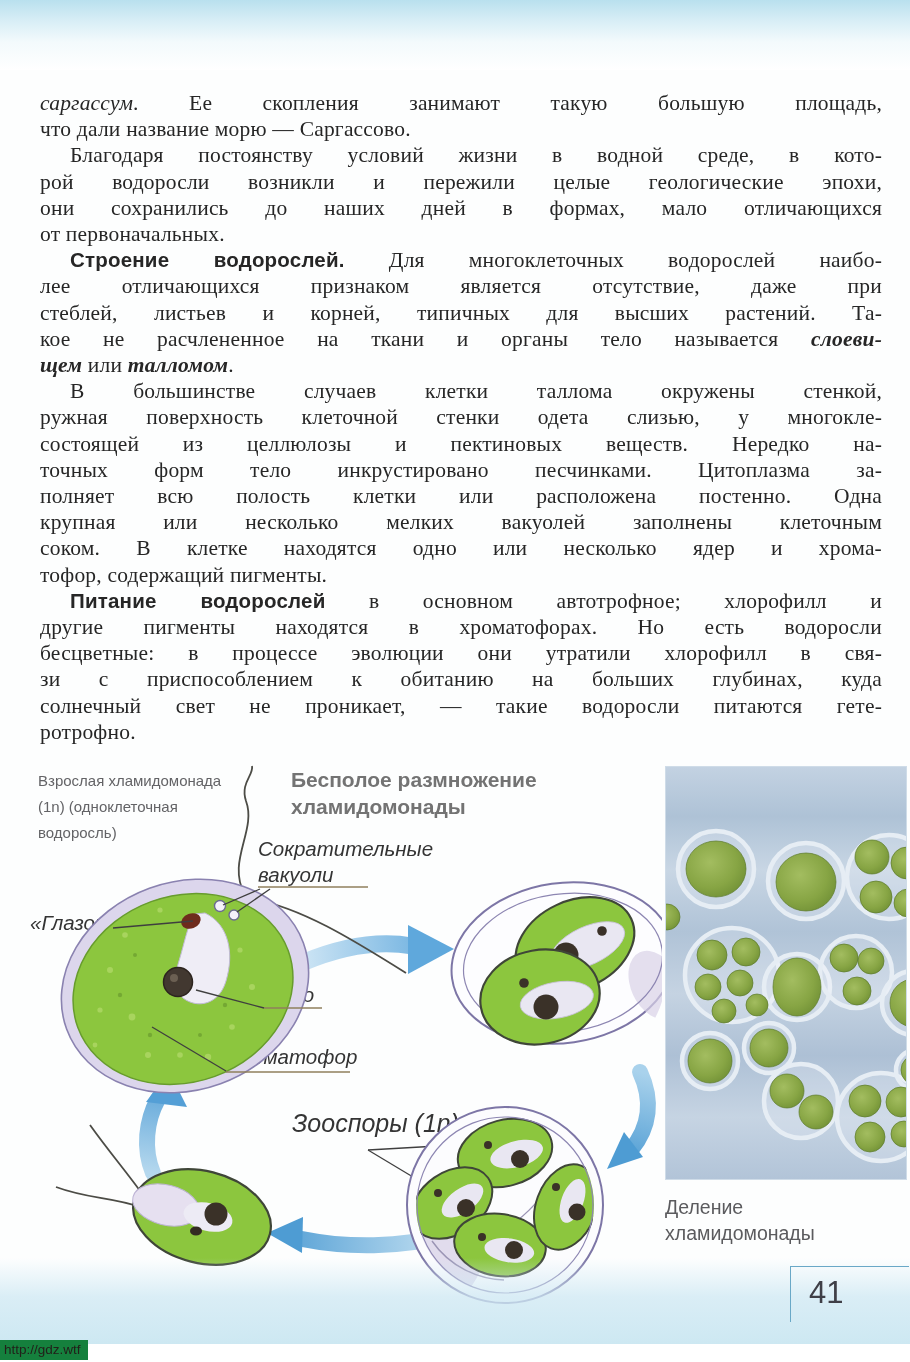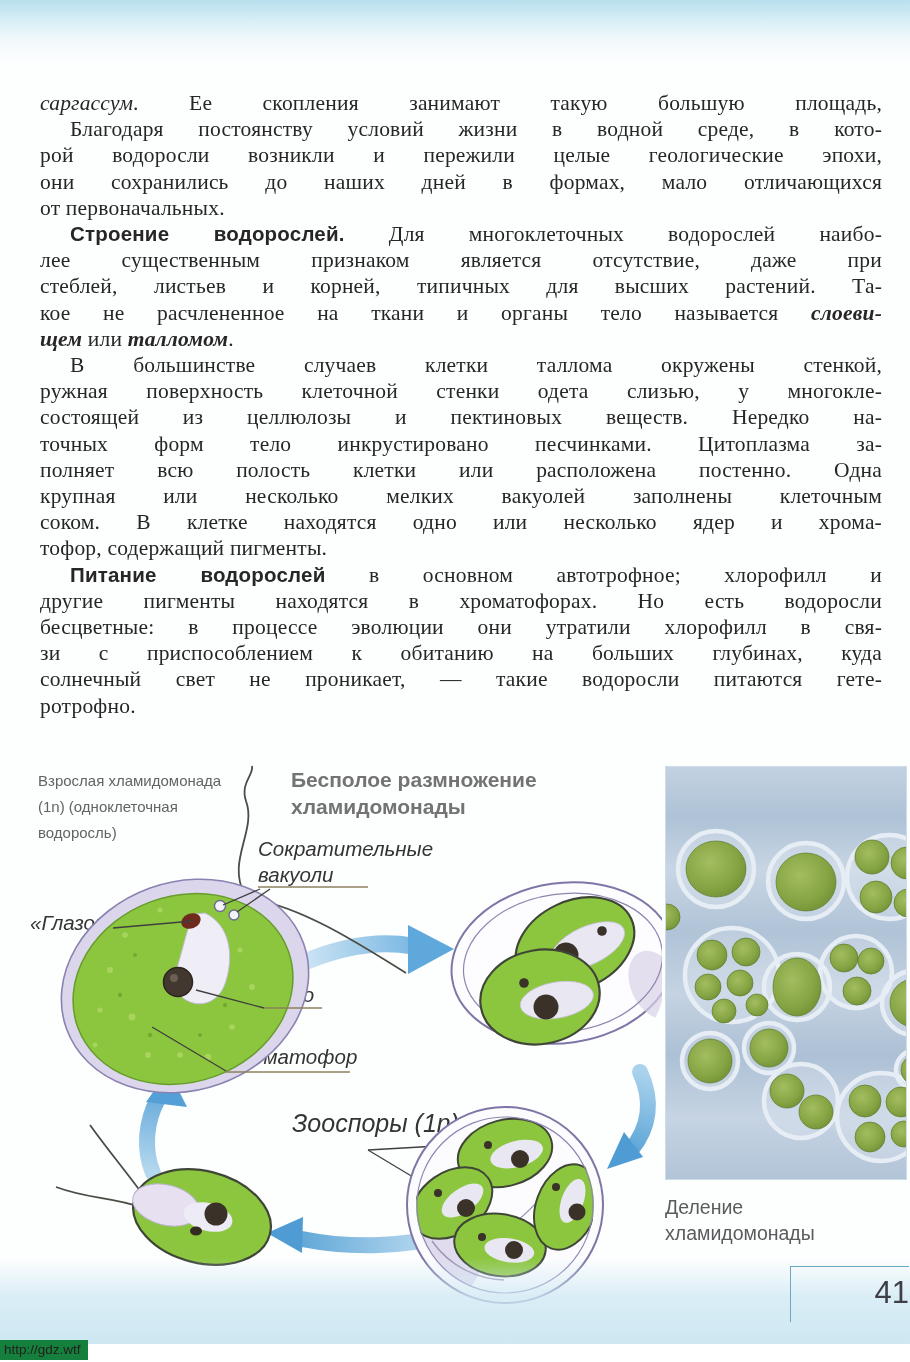--- a/index.html
+++ b/index.html
@@ -50,48 +50,48 @@
   }
   #white-footer{position:absolute; left:0; top:1344px; width:910px; height:18px; background:#ffffff;}
   #page-num-box{
     position:absolute; left:790px; top:1266px; width:119px; height:56px;
     border-top:1.5px solid #69a8c7; border-left:1.5px solid #69a8c7;
     box-sizing:border-box;
   }
   #page-num{
     font-family:"Liberation Sans", sans-serif; font-size:31px; color:#3f3f47;
     padding:8px 0 0 18px;
-    text-align:right;
   }
   #watermark{
     position:absolute; left:0; top:1340px; display:inline-block;
     background:#15803d; color:#22201a;
     font-family:"Liberation Sans", sans-serif; font-size:13.5px;
     padding:2px 7px 3px 4px; line-height:15px;
   }
 </style>
 </head>
 <body>
 
 <div id="page">
   <div id="top-band"></div>
 
   <div id="body-text">
       <div class="para">
         <div class="line"><span class="it">саргассум</span><span>. Ее скопления занимают такую большую площадь,</span></div>
+        <div class="line last"><span>что дали название морю — Саргассово.</span></div>
       </div>
       <div class="para indent">
         <div class="line"><span>Благодаря постоянству условий жизни в водной среде, в кото-</span></div>
         <div class="line"><span>рой водоросли возникли и пережили целые геологические эпохи,</span></div>
         <div class="line"><span>они сохранились до наших дней в формах, мало отличающихся</span></div>
         <div class="line last"><span>от первоначальных.</span></div>
       </div>
       <div class="para indent">
         <div class="line"><span class="bd">Строение водорослей.</span><span> Для многоклеточных водорослей наибо-</span></div>
-        <div class="line"><span>лее существенным признаком является отсутствие, даже при</span></div>
+        <div class="line"><span>лее отличающихся признаком является отсутствие, даже при</span></div>
         <div class="line"><span>стеблей, листьев и корней, типичных для высших растений. Та-</span></div>
         <div class="line"><span>кое не расчлененное на ткани и органы тело называется </span><span class="bi">слоеви-</span></div>
         <div class="line last"><span class="bi">щем</span><span> или </span><span class="bi">талломом</span><span>.</span></div>
       </div>
       <div class="para indent">
         <div class="line"><span>В большинстве случаев клетки таллома окружены стенкой,</span></div>
         <div class="line"><span>ружная поверхность клеточной стенки одета слизью, у многокле-</span></div>
         <div class="line"><span>состоящей из целлюлозы и пектиновых веществ. Нередко на-</span></div>
         <div class="line"><span>точных форм тело инкрустировано песчинками. Цитоплазма за-</span></div>
         <div class="line"><span>полняет всю полость клетки или расположена постенно. Одна</span></div>

